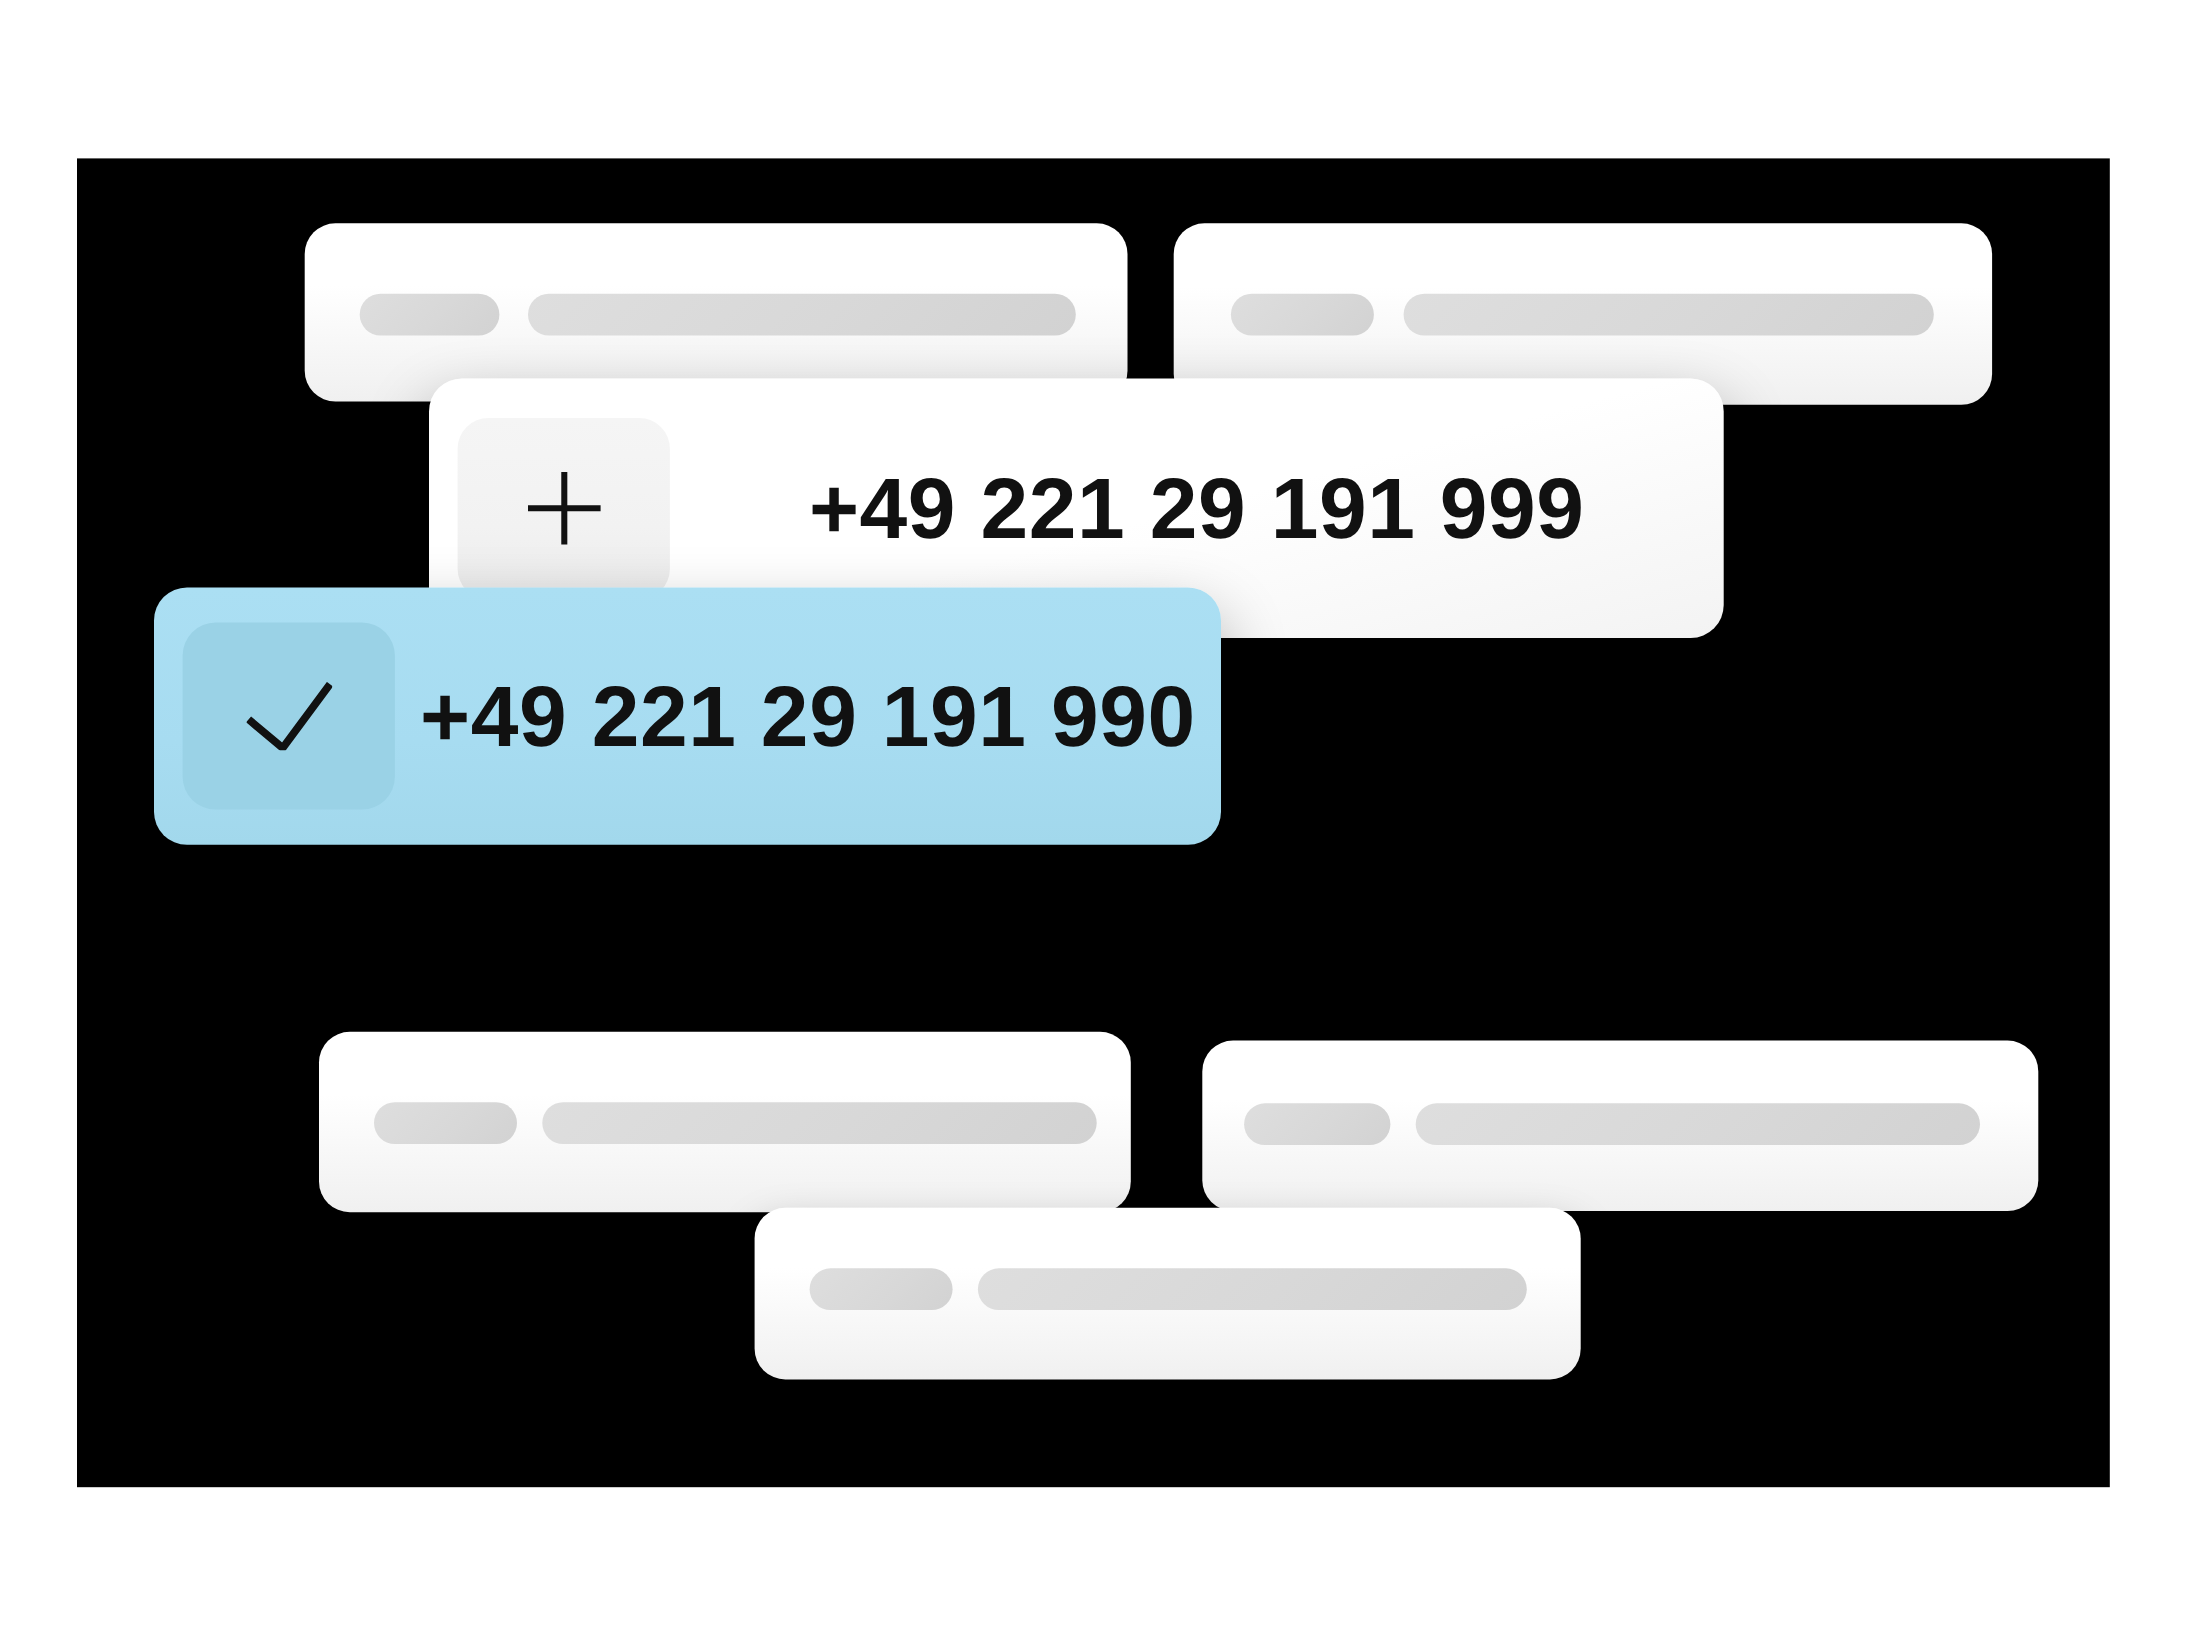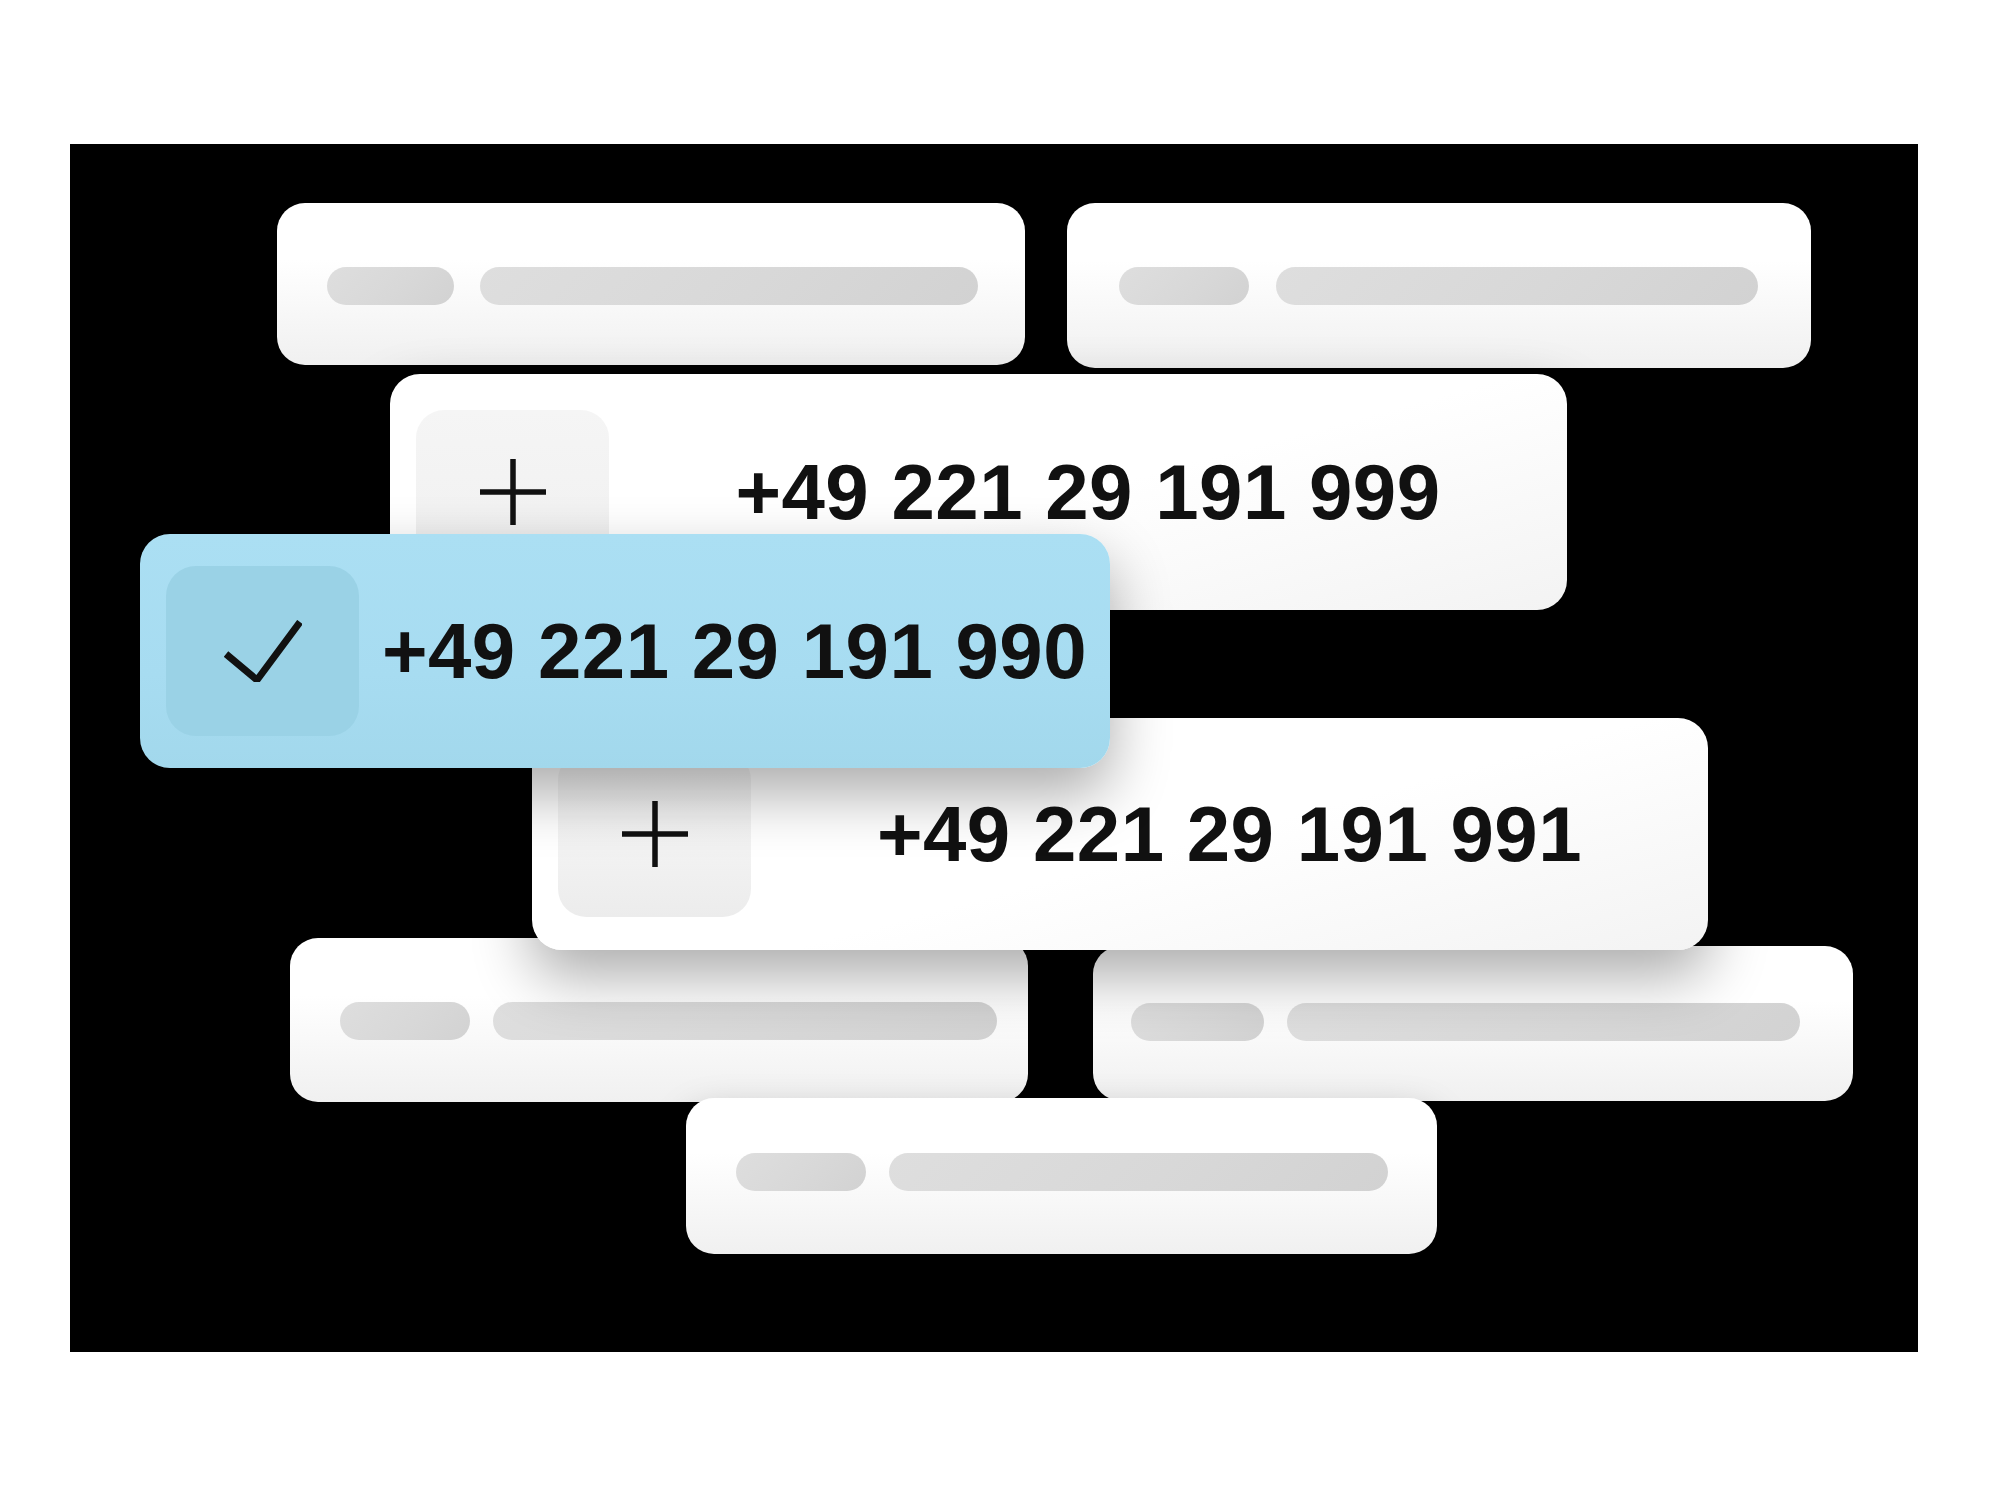--- a/index.html
+++ b/index.html
@@ -46,21 +46,21 @@
   .sk-br .p2{left:194px;top:57px;width:513px;}
   .sk-bc{left:686px;top:1098px;width:751px;height:156px;z-index:2;}
   .sk-bc .p1{left:50px;top:55px;width:130px;}
   .sk-bc .p2{left:203px;top:55px;width:499px;}
   
   .opt{
     position:absolute;border-radius:30px;display:flex;align-items:center;
     background:linear-gradient(165deg,#ffffff 55%,#f3f3f3 100%);
     box-shadow:0 26px 60px rgba(0,0,0,0.33);
   }
-  .opt-999{left:390px;top:344px;width:1177px;height:236px;z-index:3;margin-top:30px;}
+  .opt-999{left:390px;top:344px;width:1177px;height:236px;z-index:3;}
   .opt-991{left:532px;top:718px;width:1176px;height:232px;z-index:4;}
   .opt-990{
     left:140px;top:534px;width:970px;height:234px;z-index:5;
     background:linear-gradient(180deg,#abdff3 0%,var(--selected-card) 60%,#a2d8ec 100%);
   }
   .chip{
     flex:0 0 auto;margin-left:26px;width:193px;height:165px;border-radius:28px;
     display:flex;align-items:center;justify-content:center;
     background:linear-gradient(180deg,#f5f5f5 0%,var(--chip-gray) 60%,#ececec 100%);
     border:none;padding:0;cursor:pointer;
@@ -108,30 +108,20 @@
     <button class="chip">
       <span>
         <svg class="icon-svg" width="70" height="70" viewBox="0 0 70 70">
           <path class="icon-stroke" d="M35 2 V68 M2 35 H68" stroke-width="5.5"></path>
         </svg>
       </span>
     </button>
     <div class="num">+49 221 29 191 999</div>
   </div>
 
-  <div class="opt opt-991">
-    <button class="chip">
-      <span>
-        <svg class="icon-svg" width="70" height="70" viewBox="0 0 70 70">
-          <path class="icon-stroke" d="M35 2 V68 M2 35 H68" stroke-width="5.5"></path>
-        </svg>
-      </span>
-    </button>
-    <div class="num">+49 221 29 191 991</div>
-  </div>
 
   <div class="opt opt-990">
     <button class="chip">
       <span>
         <svg class="icon-svg" width="78" height="62" viewBox="0 0 78 62">
           <path class="icon-stroke" d="M2 34 L33 60 L76 2" stroke-width="7"></path>
         </svg>
       </span>
     </button>
     <div class="num">+49 221 29 191 990</div>

